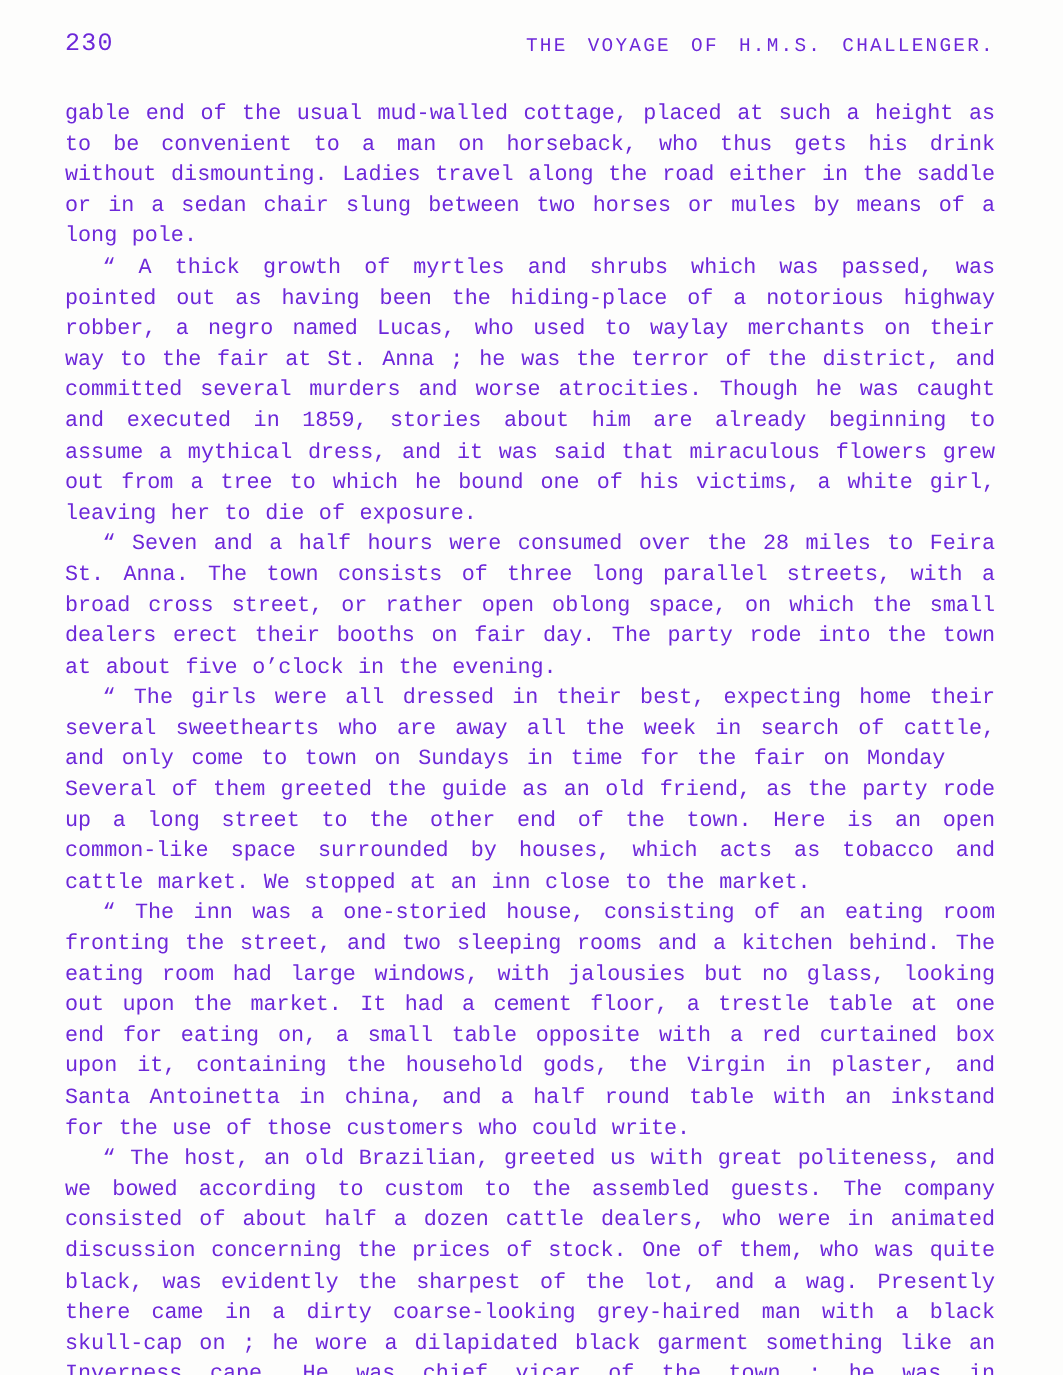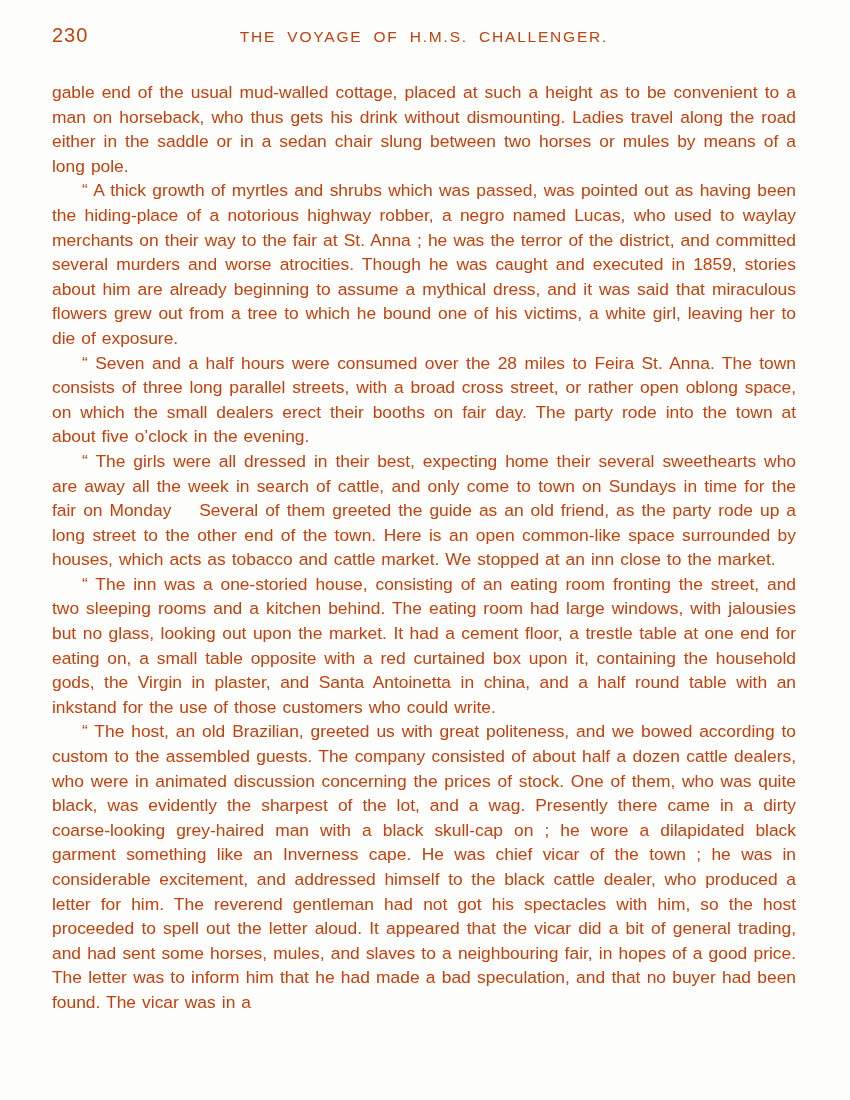--- a/index.html
+++ b/index.html
@@ -7,38 +7,38 @@
     padding: 0;
     background: #ffffff;
   }
   .page {
     position: relative;
     box-sizing: border-box;
     width: 850px;
     height: 1100px;
     background: #fdfdfc;
     padding: 24px 54px 0 52px;
-    font-family: Liberation Sans, sans-serif;
-    color: #c2410c;
+    font-family: Liberation Mono, monospace;
+    color: #6d28d9;
     overflow: hidden;
   }
   .running-head {
     position: relative;
     height: 30px;
   }
   .page-num {
     position: absolute;
     left: 0;
     top: 0;
     font-size: 20px;
     letter-spacing: 1px;
   }
   .head-title {
     display: block;
-    text-align: center;
+    text-align: right;
     font-size: 15.5px;
     letter-spacing: 1.8px;
     word-spacing: 5px;
     padding-top: 4px;
     white-space: nowrap;
   }
   .body-text {
     margin-top: 26px;
     font-size: 17.4px;
     line-height: 24.6px;

